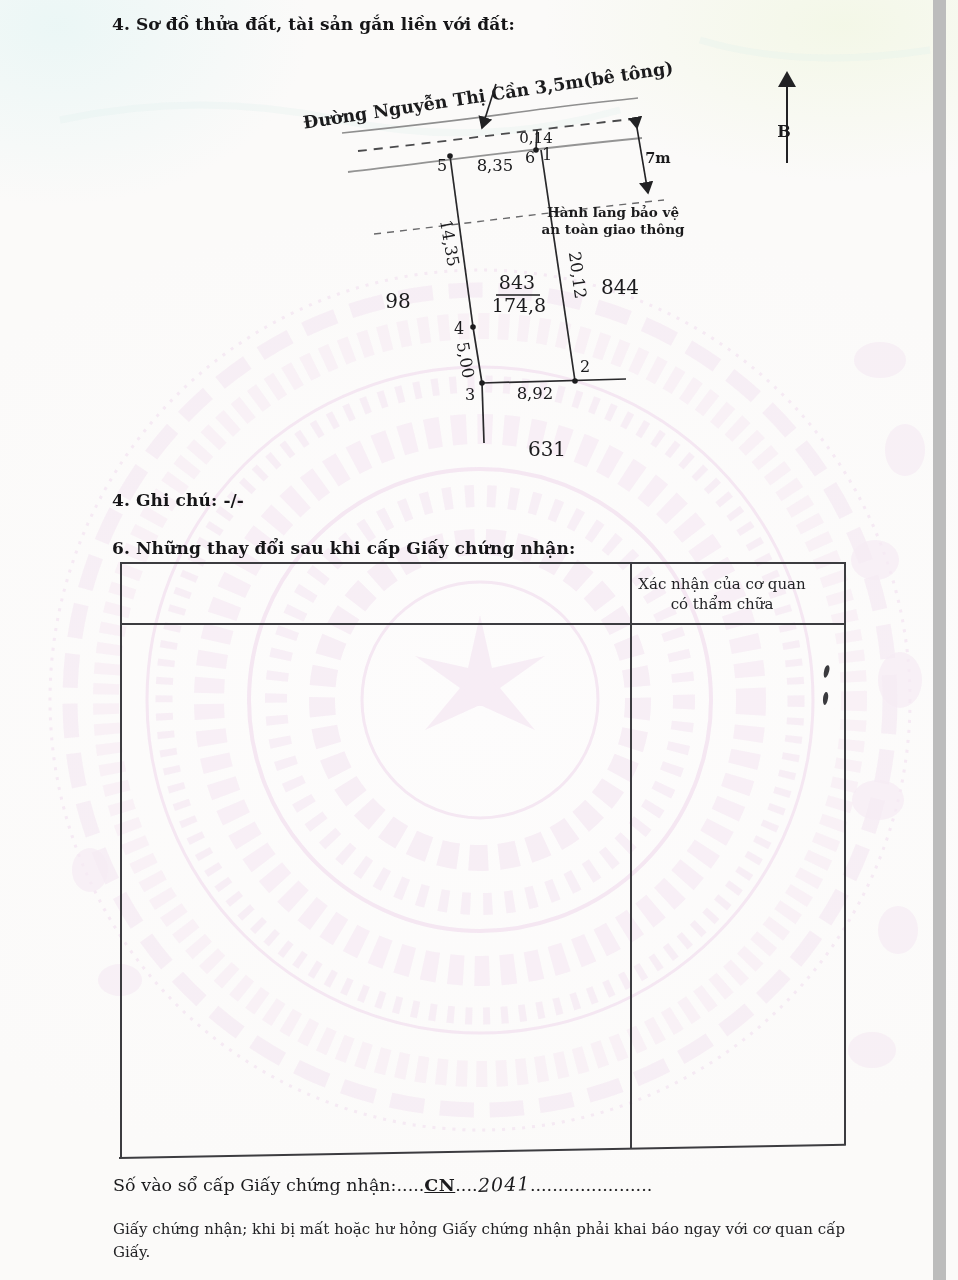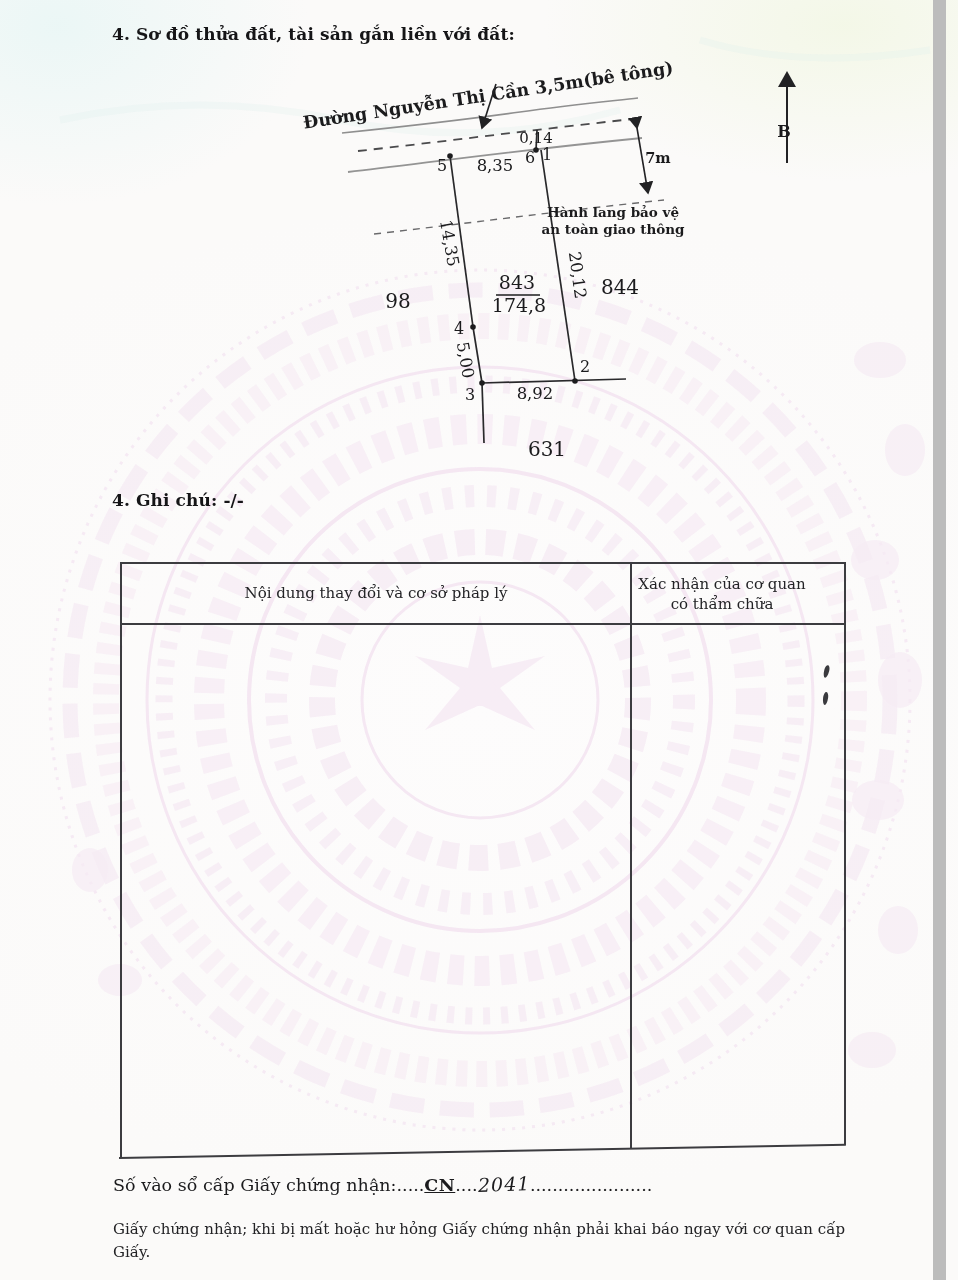--- a/index.html
+++ b/index.html
@@ -55,21 +55,21 @@
         <ellipse cx="120" cy="980" rx="22" ry="16"></ellipse>
         <ellipse cx="90" cy="870" rx="18" ry="22"></ellipse>
       </g>
       <path d="M60 120 Q 200 90 340 120 T 620 110" fill="none" stroke="#def0ee" stroke-width="7" opacity=".5"></path>
       <path d="M700 40 Q 800 70 930 50" fill="none" stroke="#def0ee" stroke-width="7" opacity=".5"></path>
     </g>
   </svg>
 
   <div class="edge-strip" style="left:933px;width:13px;"></div>
 
-  <div class="abs sec-title" style="left:112px;top:24px;">4. Sơ đồ thửa đất, tài sản gắn liền với đất:</div>
+  <div class="abs sec-title" style="left:112px;top:14px;">4. Sơ đồ thửa đất, tài sản gắn liền với đất:</div>
 
   <svg class="abs" style="left:0;top:0;" width="958" height="500" viewBox="0 0 958 500">
     <defs>
       <marker id="ah" markerWidth="9" markerHeight="9" refX="7" refY="4.5" orient="auto">
         <path d="M0,0 L8,4.5 L0,9 Z" fill="#222224"></path>
       </marker>
     </defs>
 
     <text transform="translate(489,101) rotate(-8.5)" text-anchor="middle" font-size="17.5" font-weight="bold">Đường Nguyễn Thị Cần 3,5m(bê tông)</text>
 
@@ -132,29 +132,29 @@
       <text x="519" y="312" text-anchor="middle" font-size="19">174,8</text>
     </g>
 
     <text x="398" y="308" text-anchor="middle" font-size="20">98</text>
     <text x="620" y="294" text-anchor="middle" font-size="20">844</text>
     <text x="547" y="456" text-anchor="middle" font-size="20">631</text>
   </svg>
 
   <div class="abs sec-title" style="left:112px;top:490px;">4. Ghi chú: -/-</div>
 
+  <div class="abs sec-title" style="left:112px;top:538px;">6. Những thay đổi sau khi cấp Giấy chứng nhận:</div>
 
   <div class="abs tborder" style="left:120px;top:562px;width:725px;height:2px;"></div>
   <div class="abs tborder" style="left:120px;top:562px;width:2px;height:596px;"></div>
   <div class="abs tborder" style="left:844px;top:562px;width:1.5px;height:583px;"></div>
   <div class="abs tborder" style="left:630px;top:562px;width:1.5px;height:587px;"></div>
   <div class="abs tborder" style="left:120px;top:623px;width:725px;height:1.6px;"></div>
   <div class="abs tborder" style="left:119px;top:1157px;width:727px;height:2px;transform:rotate(-1.05deg);transform-origin:left center;"></div>
 
-  <div class="abs hdr-cell" style="left:122px;top:583px;width:508px;">Nội dung thay đổi và cơ sở pháp lý</div>
   <div class="abs hdr-cell" style="left:632px;top:574px;width:180px;">
     <div>Xác nhận của cơ quan</div>
     <div>có thẩm chữa</div>
   </div>
 
   <div class="abs" style="left:122px;top:625px;width:508px;height:530px;"></div>
   <div class="abs" style="left:632px;top:625px;width:212px;height:530px;"></div>
 
   <div class="stray" style="left:824px;top:665px;transform:rotate(14deg);"></div>
   <div class="stray" style="left:823px;top:692px;transform:rotate(8deg);"></div>

